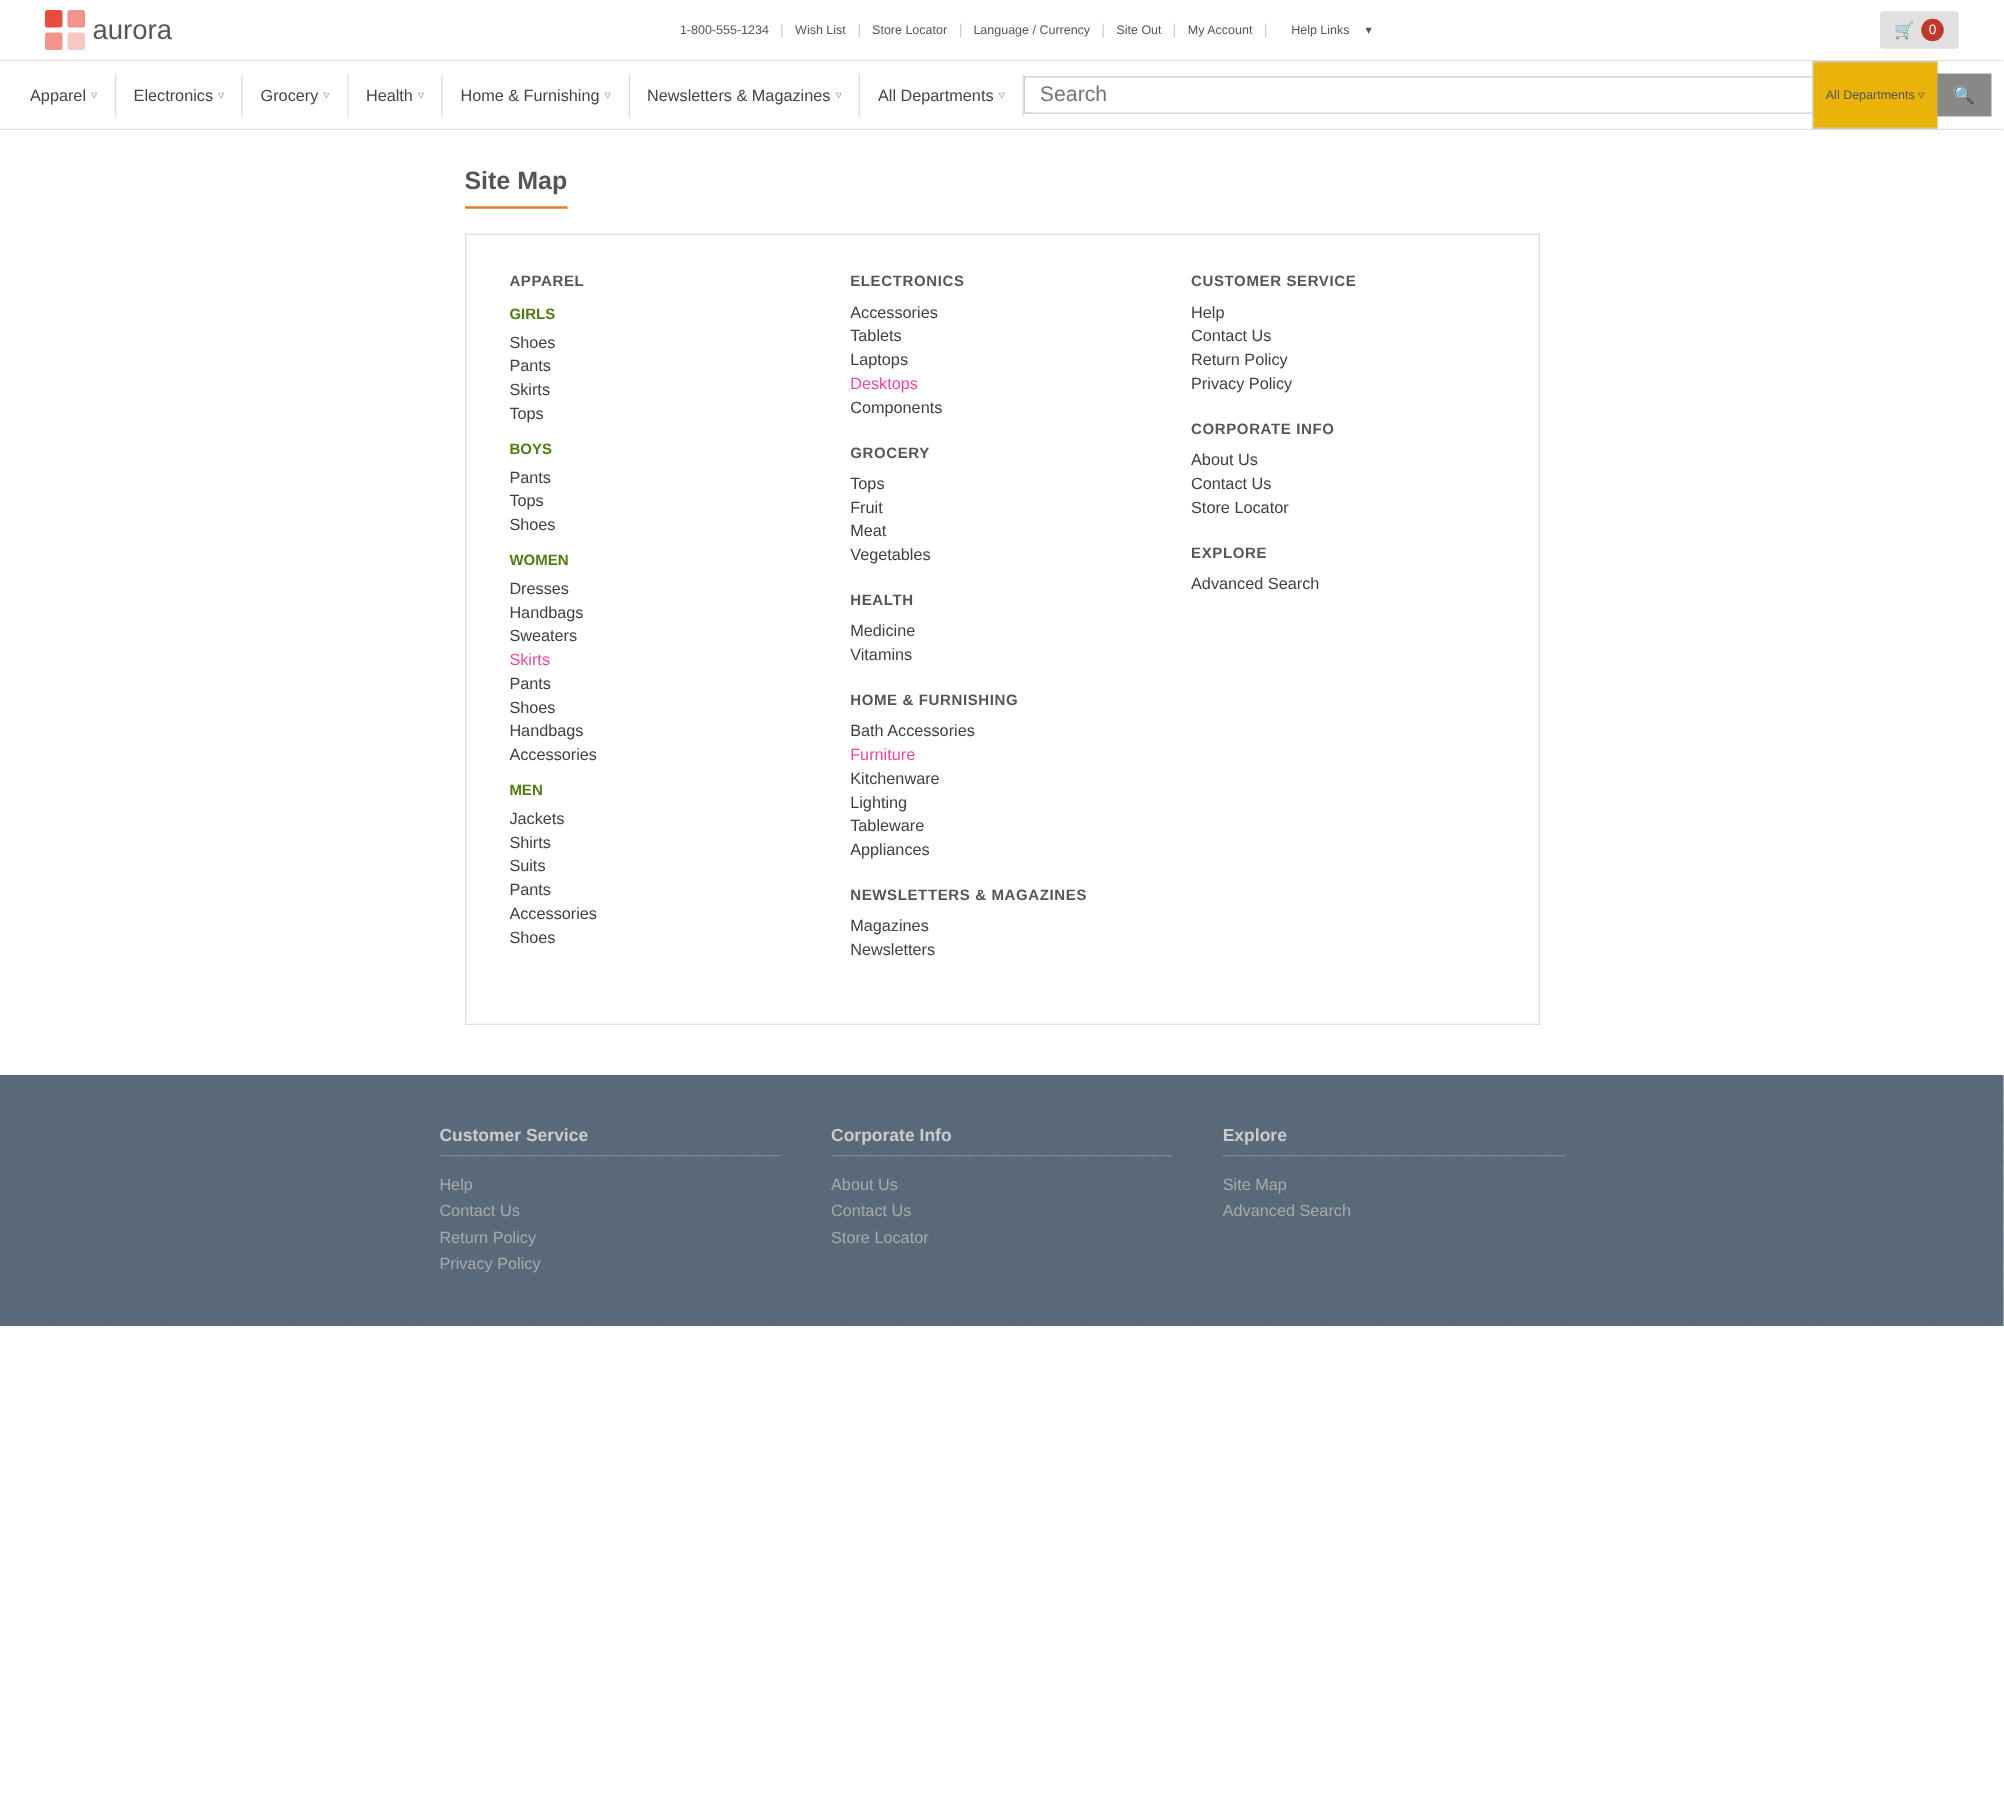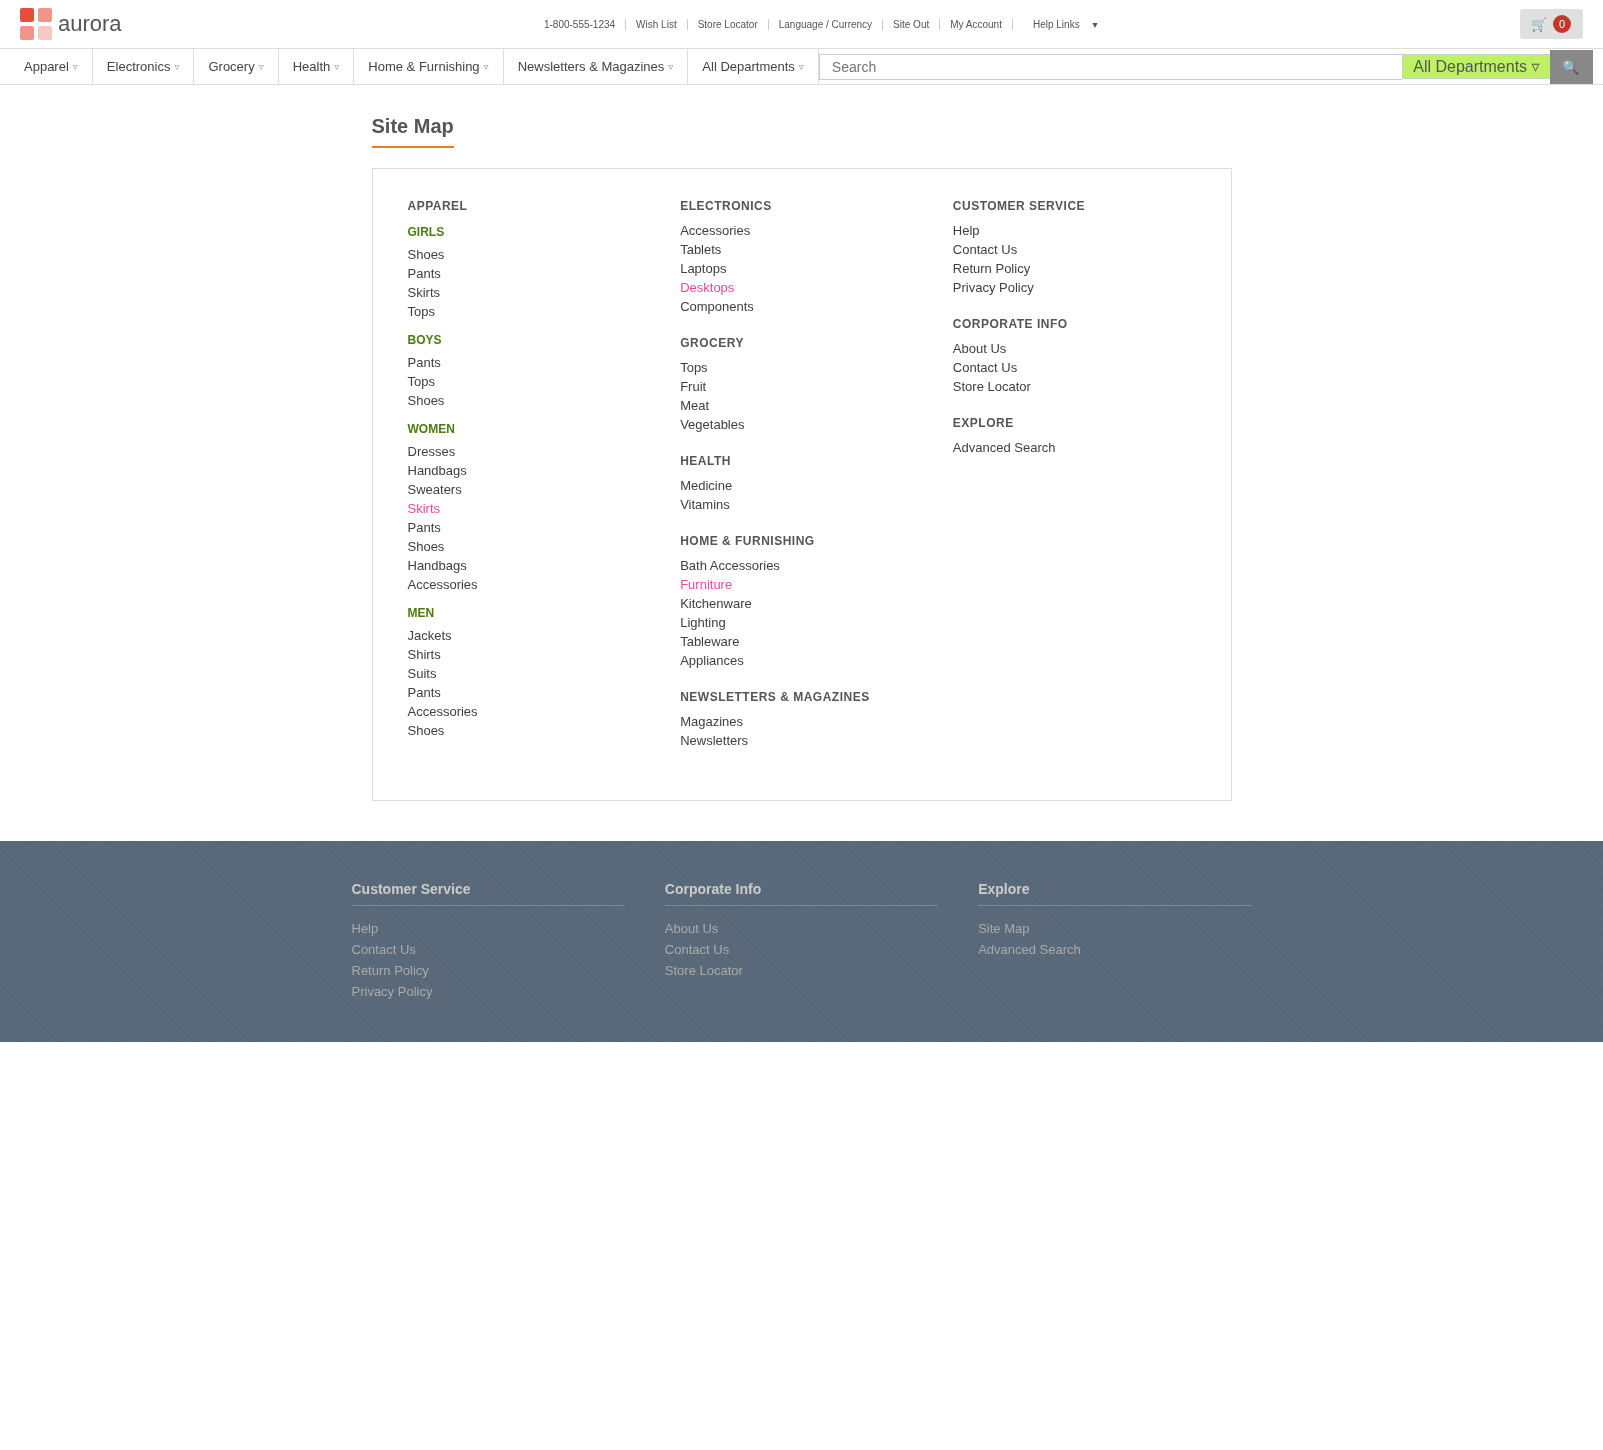--- a/index.html
+++ b/index.html
@@ -3,21 +3,21 @@
   <meta charset="utf-8">
   <style>
     * { box-sizing: border-box; margin: 0; padding: 0; }
     body { font-family: Arial, sans-serif; font-size: 14px; color: #333; background: #fff; }
 
     
     .top-bar {
       display: flex;
       align-items: center;
       justify-content: space-between;
-      padding: 8px 20px;
+      padding: 8px 36px;
       border-bottom: 1px solid #ddd;
       background: #fff;
     }
     .logo-area {
       display: flex;
       align-items: center;
       gap: 6px;
     }
     .logo-icon {
       width: 32px;
@@ -98,28 +98,28 @@
       flex: 1;
       margin-left: auto;
       align-items: center;
     }
     .search-input {
       flex: 1;
       padding: 4px 12px;
       border: 1px solid #ccc;
       border-right: none;
       outline: none;
-      font-size: 14px;
+      font-size: 17px;
     }
     .search-dept {
-      padding: 2px 10px;
+      padding: 20px 10px;
       border: 1px solid #ccc;
       border-right: none;
-      background: #bef264;
-      font-size: 16px;
+      background: #eab308;
+      font-size: 10px;
       color: #555;
       cursor: pointer;
       white-space: nowrap;
     }
     .search-btn {
       padding: 8px 12px;
       background: #888;
       border: 1px solid #888;
       color: white;
       cursor: pointer;

